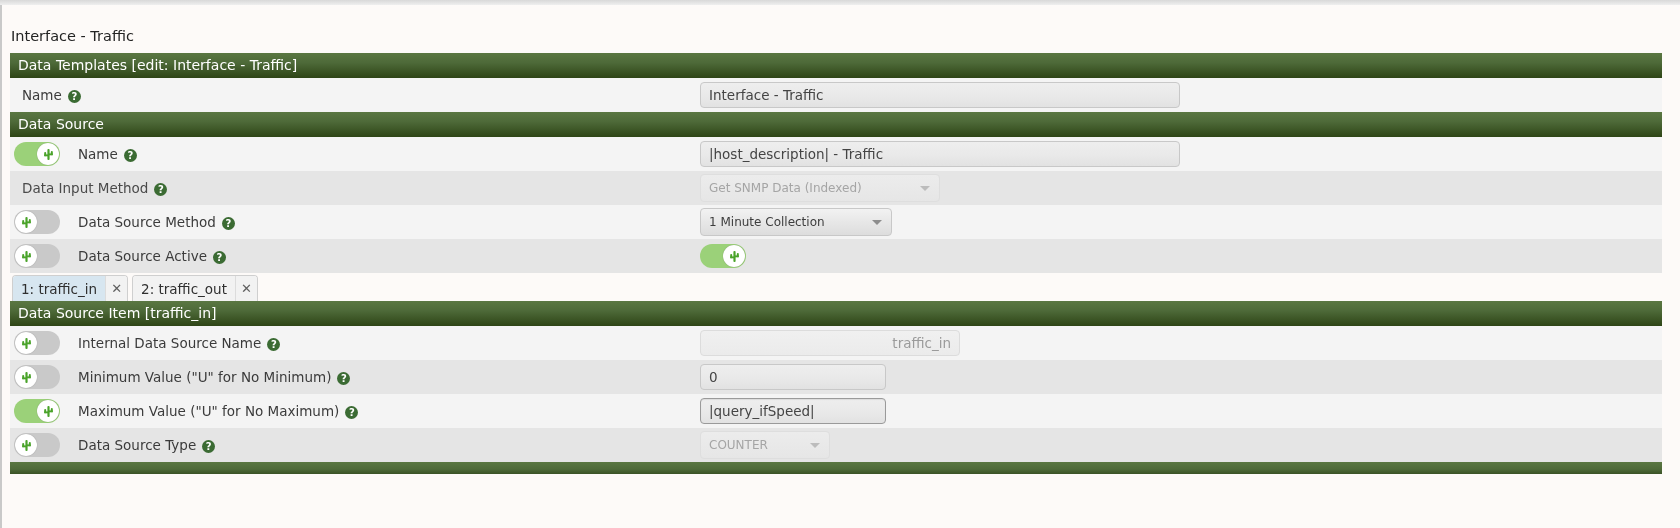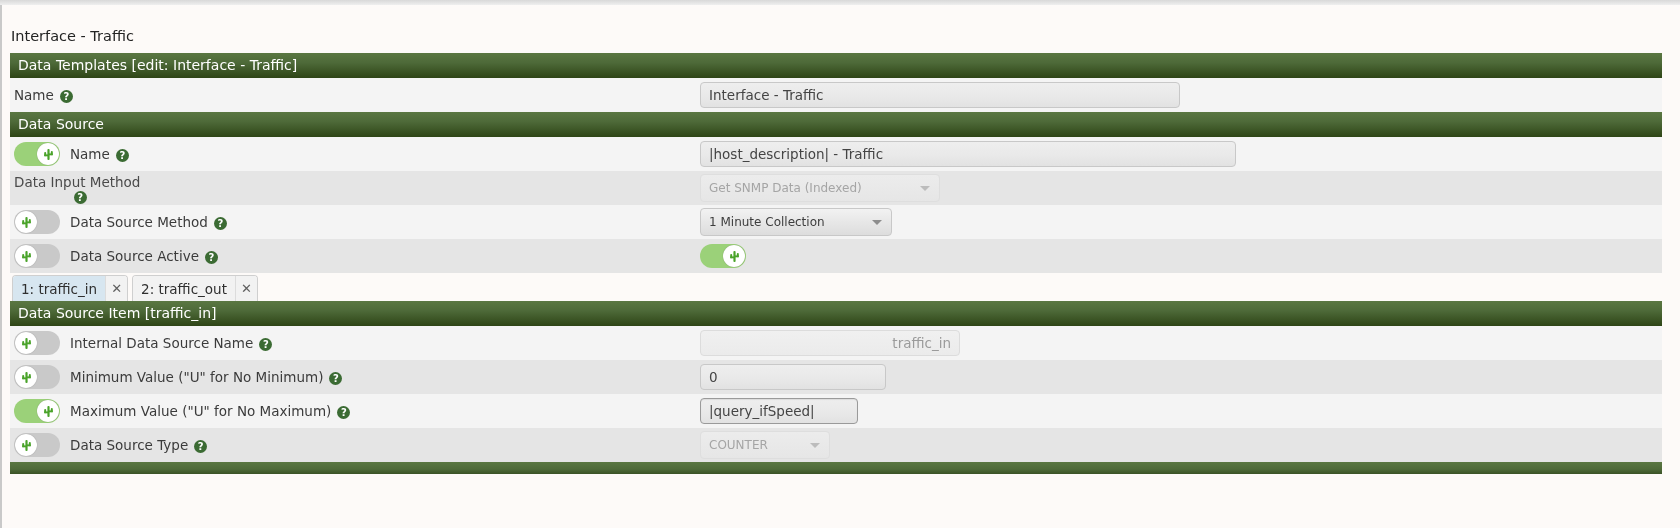--- a/index.html
+++ b/index.html
@@ -73,23 +73,23 @@
   .row.odd  { background: #f4f4f4; }
   .row.even { background: #e5e5e5; }
 
   .row-label {
     display: flex;
     align-items: center;
     font-size: 13.5px;
     color: #3b3b3b;
     white-space: nowrap;
   }
-  .row-label.disabled { color: #4a4a4a; flex-direction: column; }
-
-  .label-text { margin-left: 0; }
+  .row-label.disabled { color: #4a4a4a; }
+
+  .label-text { margin-left: 8px; }
 
   
   .help-icon {
     display: inline-block;
     width: 13px; height: 13px;
     border-radius: 50%;
     background: #3b6b33;
     color: #ffffff;
     font-size: 10px;
     line-height: 13px;
@@ -270,21 +270,21 @@
             <rect x="7.8" y="3" width="2" height="4.2" rx="1" fill="#4aa32a"></rect>
             <rect x="5.8" y="5.4" width="4" height="1.9" fill="#4aa32a"></rect>
           </svg>
         </span>
       </div>
       <div class="row-label">
         <span class="label-text">Name</span>
         <span class="help-icon">?</span>
       </div>
       <div class="field">
-        <input class="txt" style="width: 536px;" value="|host_description| - Traffic">
+        <input class="txt" style="width: 480px;" value="|host_description| - Traffic">
       </div>
     </div>
 
     <div class="row even">
       <div class="toggle-spacer"></div>
       <div class="row-label disabled">
         <span class="label-text">Data Input Method</span>
         <span class="help-icon">?</span>
       </div>
       <div class="field">
@@ -415,21 +415,21 @@
             <rect x="7.8" y="3" width="2" height="4.2" rx="1" fill="#4aa32a"></rect>
             <rect x="5.8" y="5.4" width="4" height="1.9" fill="#4aa32a"></rect>
           </svg>
         </span>
       </div>
       <div class="row-label">
         <span class="label-text">Maximum Value ("U" for No Maximum)</span>
         <span class="help-icon">?</span>
       </div>
       <div class="field">
-        <input class="txt focused" style="width: 158px;" value="|query_ifSpeed|">
+        <input class="txt focused" style="width: 186px;" value="|query_ifSpeed|">
       </div>
     </div>
 
     <div class="row even">
       <div class="toggle off">
         <span class="knob">
           <svg class="cactus" viewBox="0 0 11 13">
             <rect x="4.4" y="1" width="2.2" height="11" rx="1" fill="#4aa32a"></rect>
             <rect x="1.2" y="4" width="2" height="4.2" rx="1" fill="#4aa32a"></rect>
             <rect x="1.2" y="6.4" width="4" height="1.9" fill="#4aa32a"></rect>

